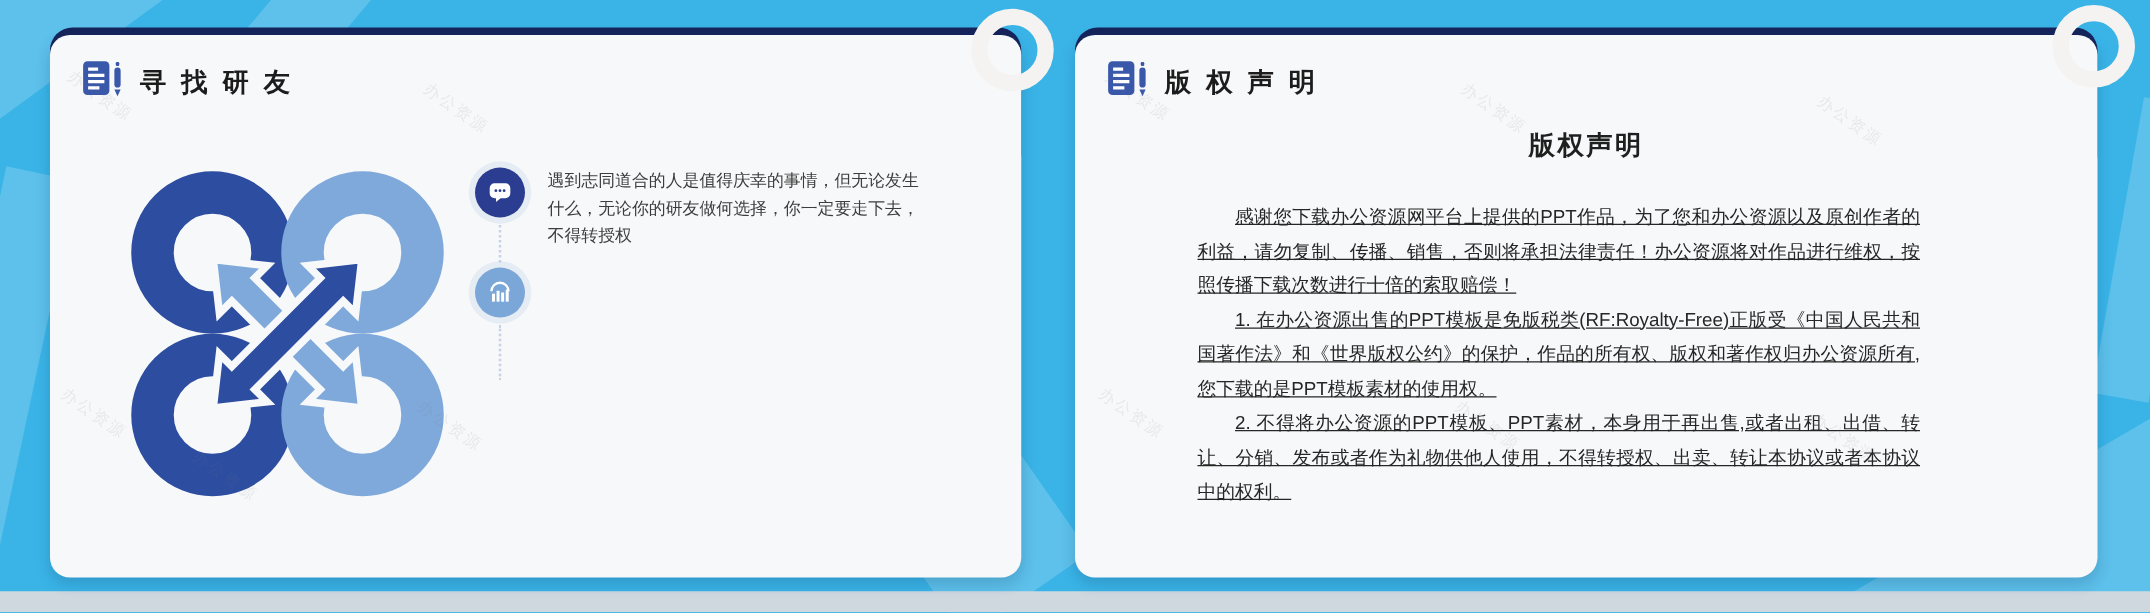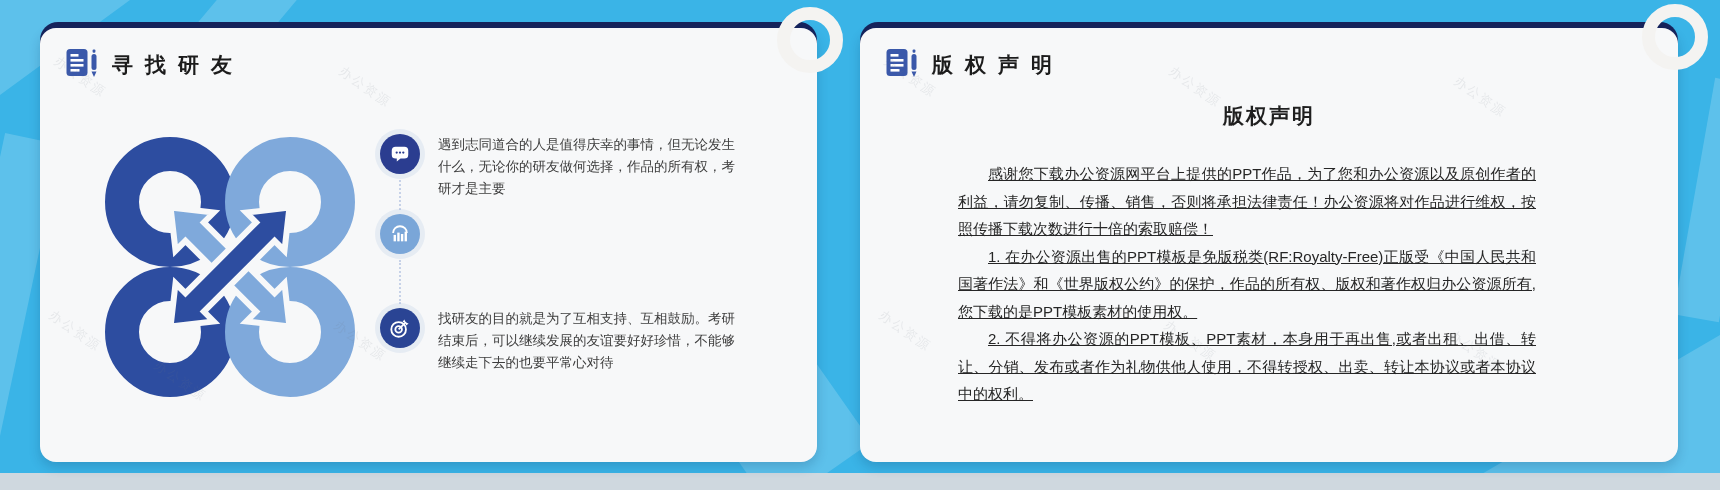--- a/index.html
+++ b/index.html
@@ -105,46 +105,35 @@
 
     <div class="item item-1">
       <span class="item-icon" style="background:#2b3d90">
         <svg width="22" height="22" viewBox="0 0 24 24">
           <path d="M21 8.2 a4.2 4.2 0 0 0 -4.2 -4.2 H7.2 A4.2 4.2 0 0 0 3 8.2 v4.6 a4.2 4.2 0 0 0 4.2 4.2 h1.3 v3.2 l4.1 -3.2 h4.2 A4.2 4.2 0 0 0 21 12.8 Z" fill="#fff"></path>
           <circle cx="8.4" cy="10.4" r="1.25" fill="#2b3d90"></circle>
           <circle cx="12" cy="10.4" r="1.25" fill="#2b3d90"></circle>
           <circle cx="15.6" cy="10.4" r="1.25" fill="#2b3d90"></circle>
         </svg>
       </span>
-      <span class="item-text">遇到志同道合的人是值得庆幸的事情，但无论发生什么，无论你的研友做何选择，作品的所有权，考研才是主要</span>
+      <span class="item-text">遇到志同道合的人是值得庆幸的事情，但无论发生什么，无论你的研友做何选择，你一定要走下去，不得转授权</span>
     </div>
 
     <div class="item item-2">
       <span class="item-icon" style="background:#7aa6d8">
         <svg width="22" height="22" viewBox="0 0 24 24">
           <path d="M4.5 11 a7.5 7.5 0 0 1 15 0" fill="none" stroke="#fff" stroke-width="2"></path>
           <rect x="5" y="13" width="2.6" height="7" fill="#fff"></rect>
           <rect x="9" y="10.5" width="2.6" height="9.5" fill="#fff"></rect>
           <rect x="13" y="12" width="2.6" height="8" fill="#fff"></rect>
           <rect x="17" y="9.5" width="2.6" height="10.5" fill="#fff"></rect>
         </svg>
       </span>
     </div>
 
-    <div class="item item-3">
-      <span class="item-icon" style="background:#2a4494">
-        <svg width="22" height="22" viewBox="0 0 24 24">
-          <circle cx="10.5" cy="13.5" r="8" fill="none" stroke="#fff" stroke-width="2"></circle>
-          <circle cx="10.5" cy="13.5" r="3.6" fill="none" stroke="#fff" stroke-width="2"></circle>
-          <path d="M10.5 13.5 L18.5 5.5" stroke="#fff" stroke-width="2"></path>
-          <path d="M16.8 2.6 l1.2 3.4 3.4 1.2 -2.6 2 -1.2 -2.8 -2.8 -1.2 z" fill="#fff"></path>
-        </svg>
-      </span>
-      <span class="item-text">找研友的目的就是为了互相支持、互相鼓励。考研结束后，可以继续发展的友谊要好好珍惜，不能够继续走下去的也要平常心对待</span>
-    </div>
   </div>
 
   <div class="slide slide-right">
 
     <div class="slide-header">
       <span>
         <svg width="33" height="30" viewBox="0 0 33 30">
           <rect x="0.5" y="1" width="21" height="27" rx="3.5" fill="#3a58aa"></rect>
           <rect x="4.5" y="6" width="8" height="2.6" fill="#fff"></rect>
           <rect x="4.5" y="11" width="13" height="2.6" fill="#fff"></rect>

